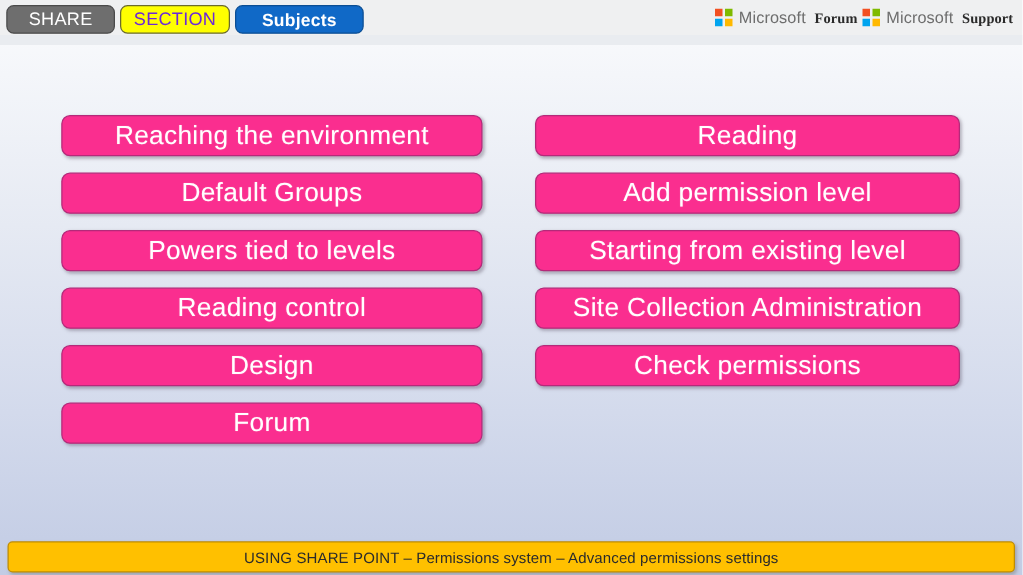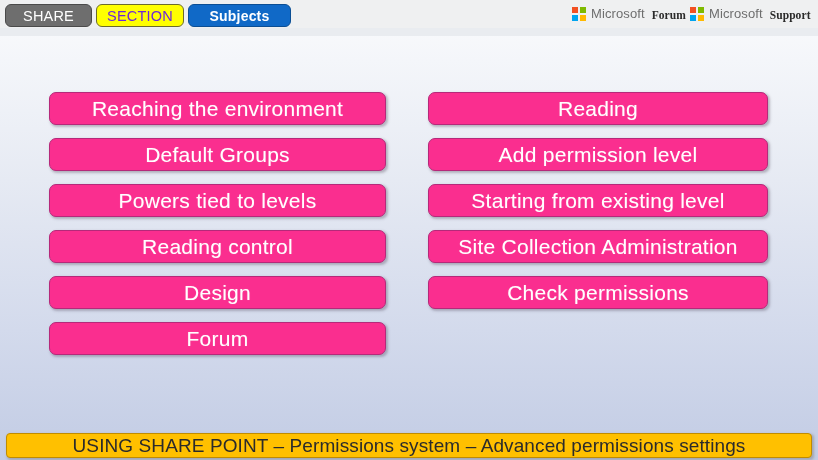--- a/index.html
+++ b/index.html
@@ -175,21 +175,21 @@
     border: 1.2px solid #c08c00;
     border-radius: 4px;
     box-shadow: 1.5px 1.5px 2.5px rgba(90, 80, 60, 0.3);
     display: flex;
     align-items: center;
     justify-content: center;
     box-sizing: border-box;
   }
   #footer-banner span {
     color: #2b2b2b;
-    font-size: 19px;
+    font-size: 12px;
     letter-spacing: 0.1px;
     white-space: nowrap;
   }
 </style>
 </head>
 <body>
 
 <div id="slide">
 
   <div id="header-bar"></div>

